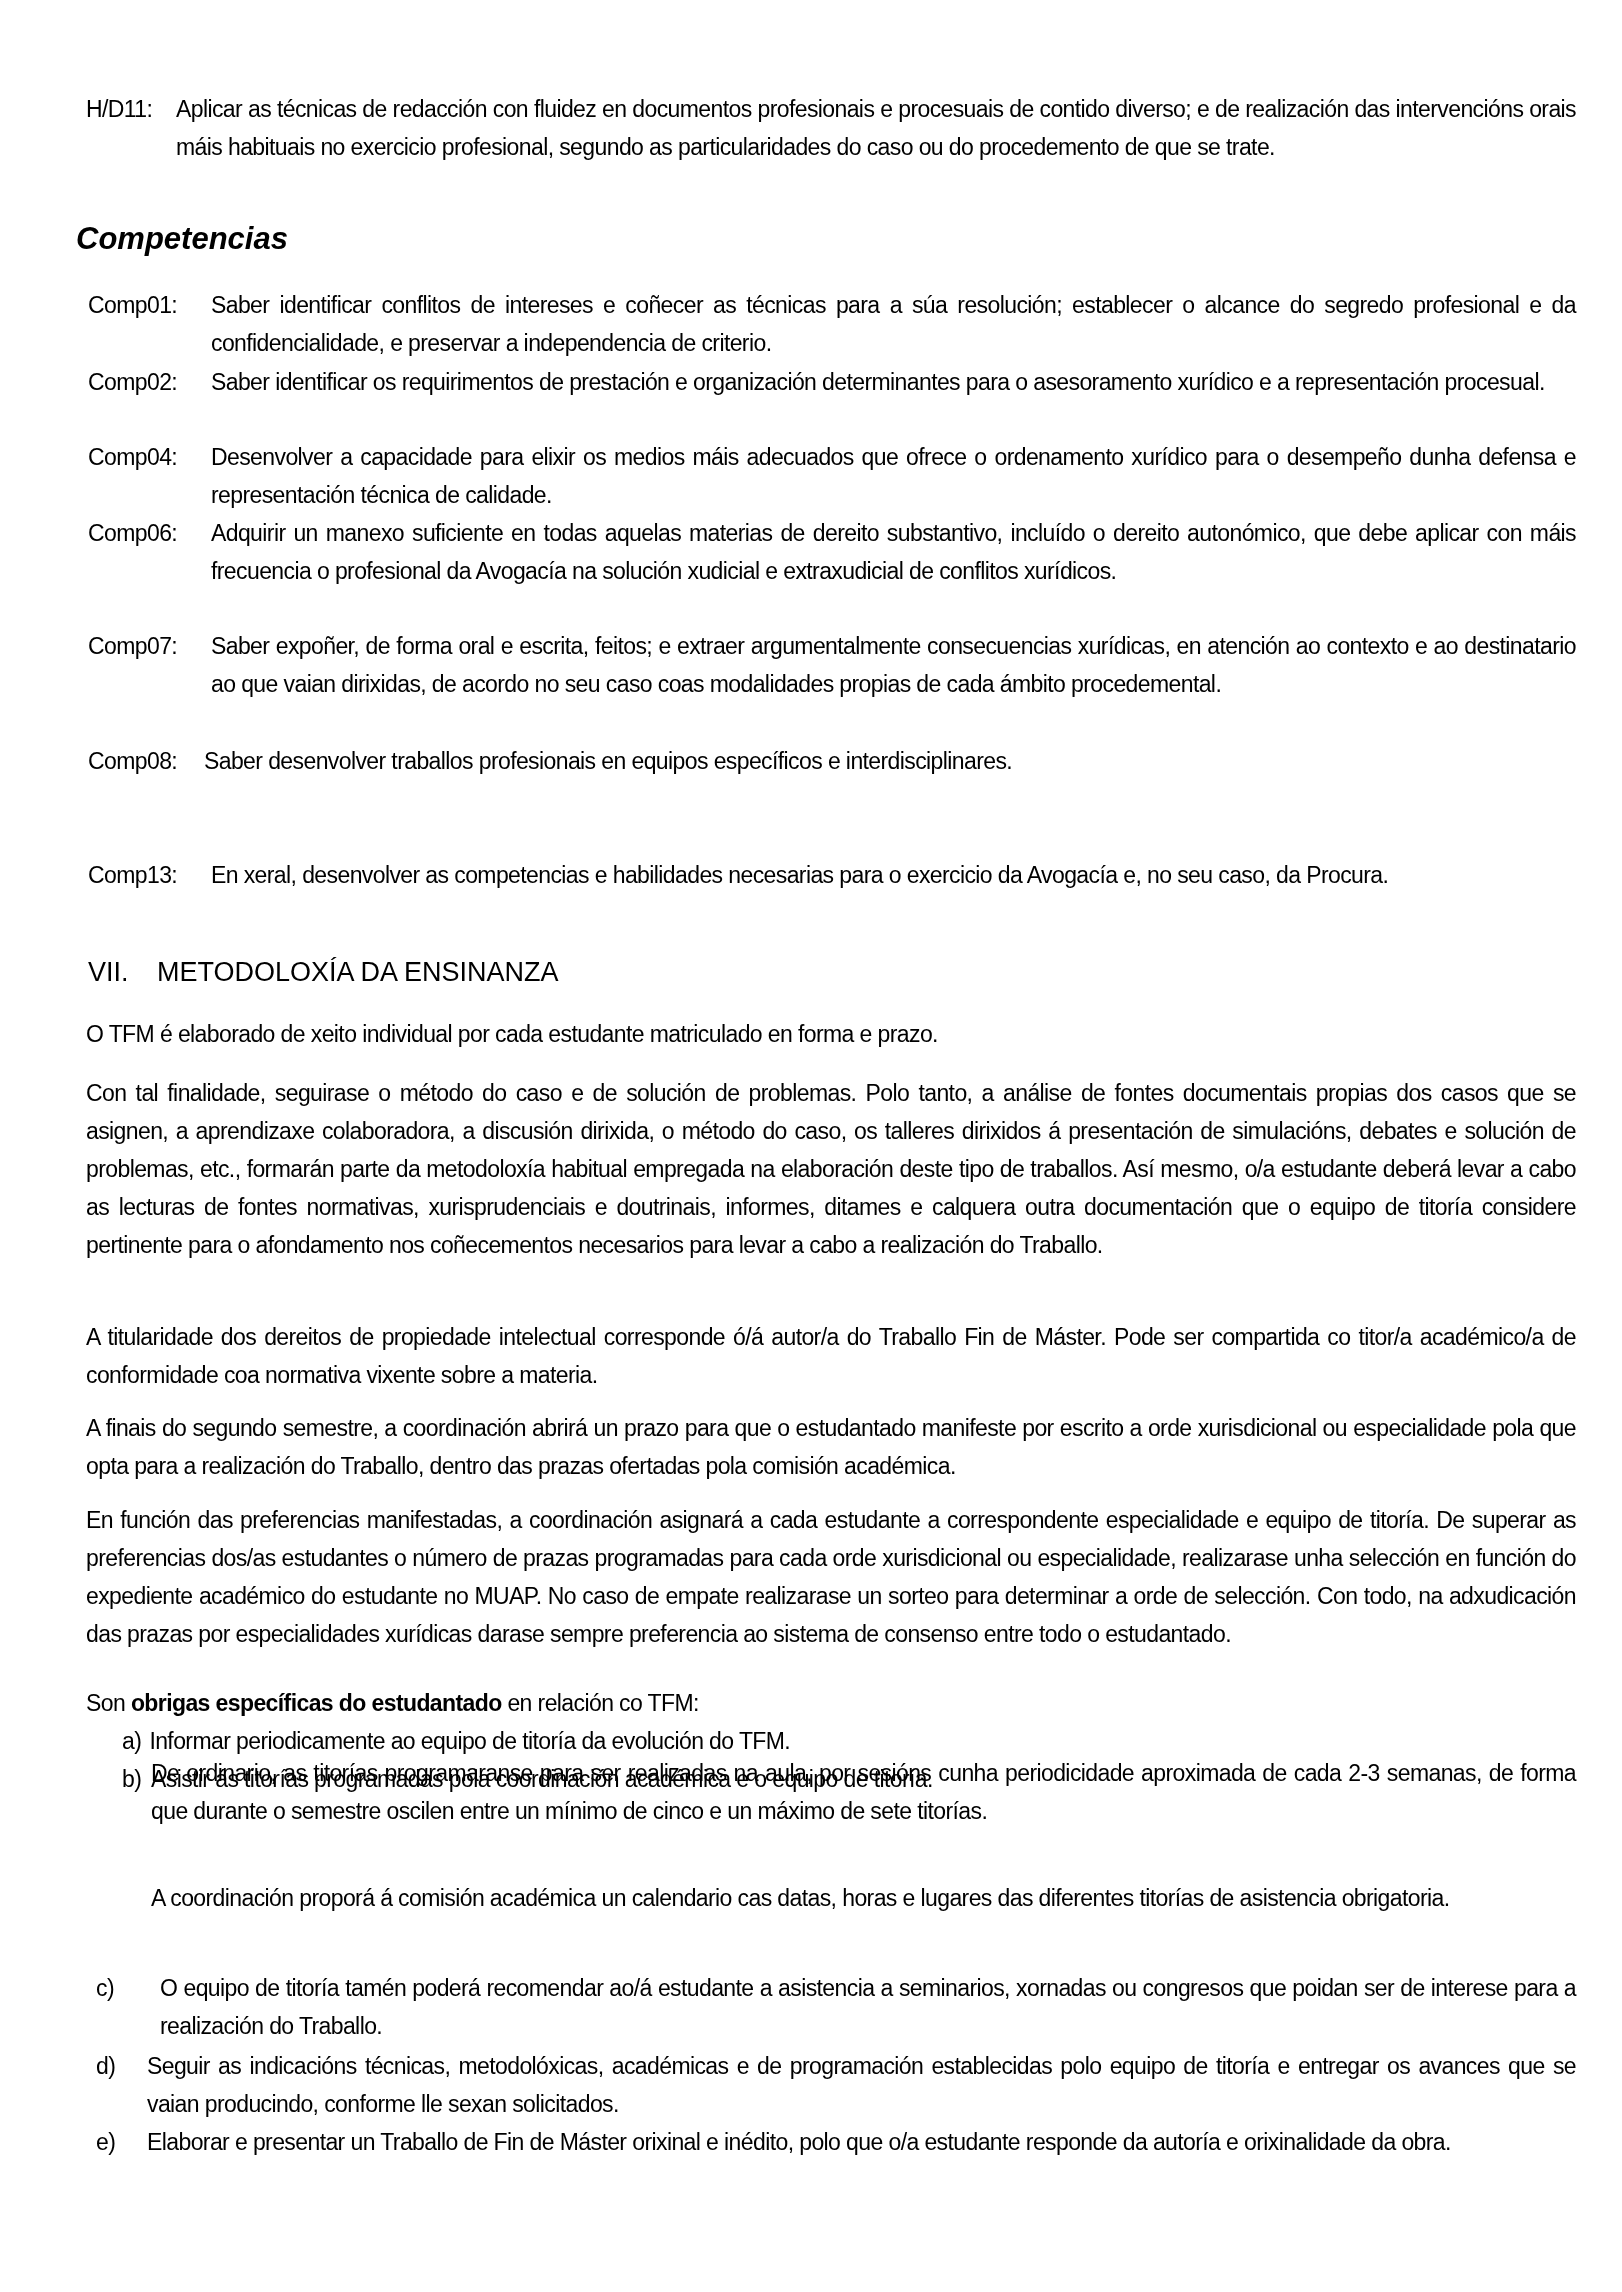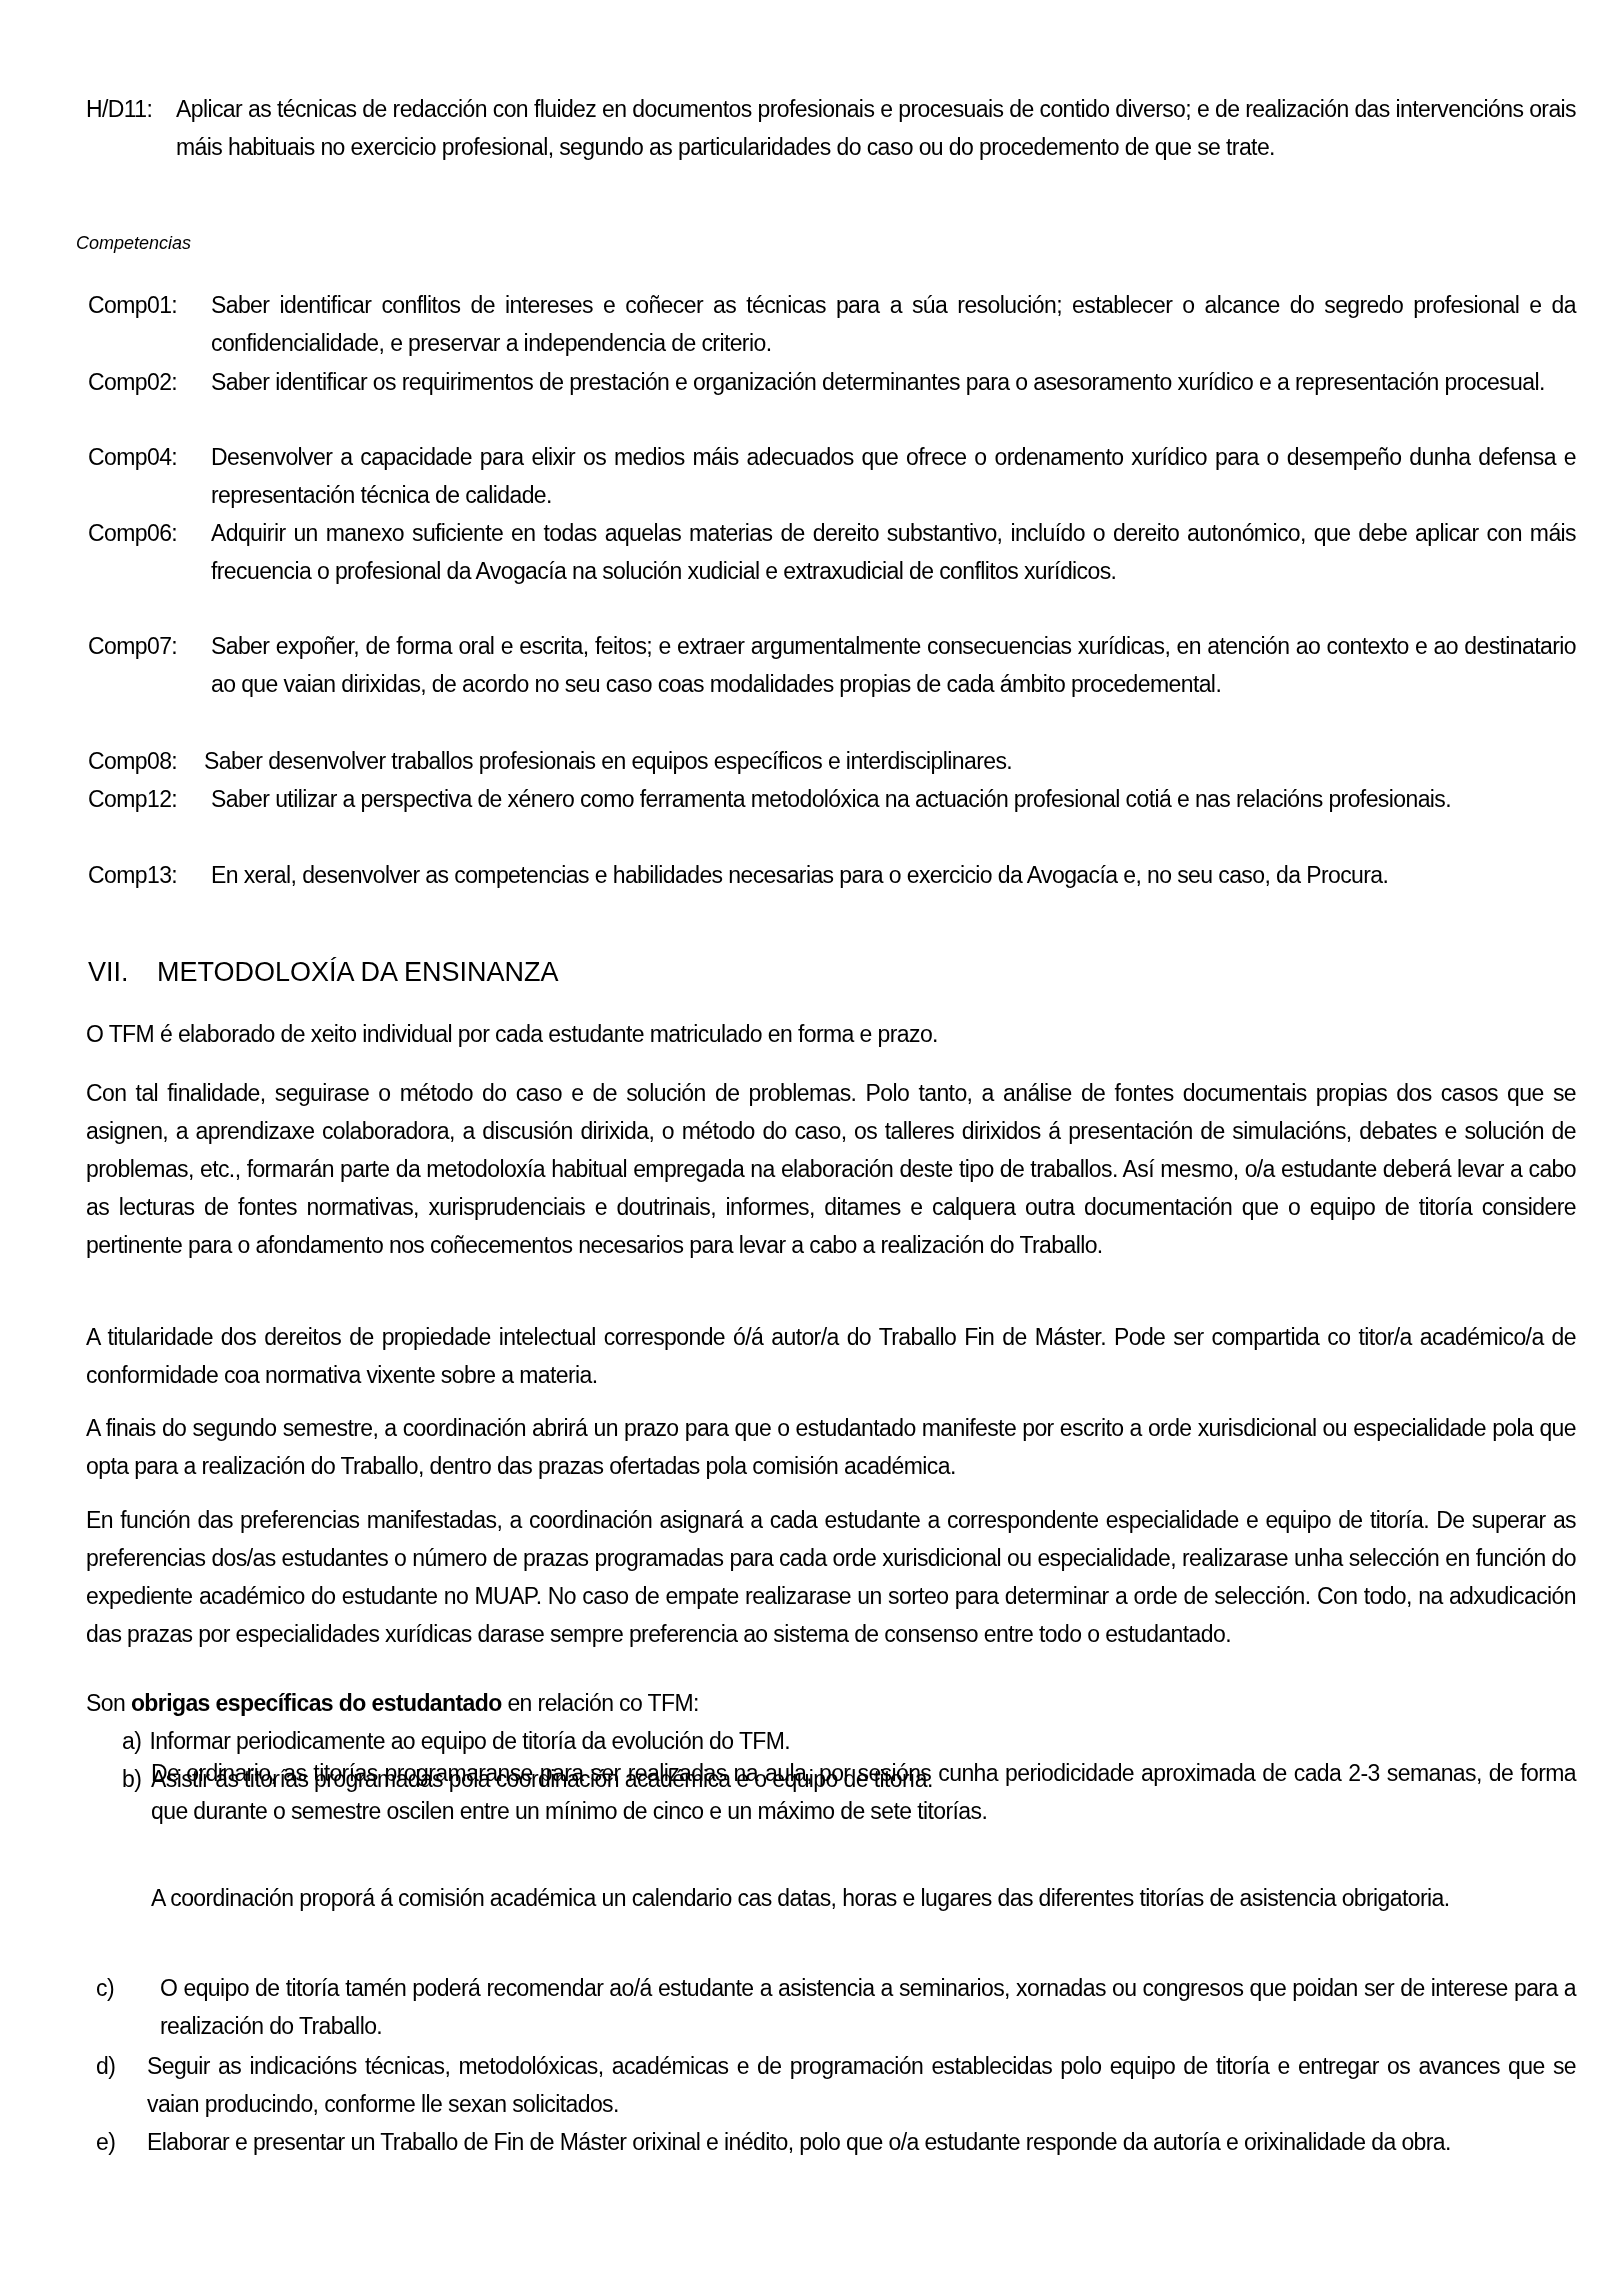--- a/index.html
+++ b/index.html
@@ -9,21 +9,21 @@
   }
   .page { position: absolute; left: 0; top: 0; width: 1622px; height: 2293px; }
   .txt {
     font-size: 23px; line-height: 38px; letter-spacing: -0.6px;
     text-align: justify; font-stretch: condensed;
   }
   .hang { position: absolute; }
   .hang .lbl { position: absolute; left: 0; top: 0; white-space: nowrap; }
   .hang .body { display: block; }
   .last-left { text-align-last: left; }
-  .heading-it { position: absolute; left: 76px; top: 233px; font-weight: normal; font-style: italic; font-size: 18px; }
+  .heading-it { position: absolute; left: 76px; top: 221px; font-weight: bold; font-style: italic; font-size: 31px; }
   .section-h { position: absolute; left: 88px; top: 957px; font-weight: normal; font-size: 27px; }
   .section-h .num { display: inline-block; width: 69px; }
   .para { position: absolute; left: 86px; width: 1490px; }
   b { font-weight: bold; }
 </style>
 </head>
 <body>
 
 <div class="page">
 
@@ -50,24 +50,20 @@
     <span class="lbl">Comp06:</span>
     <span class="body" style="margin-left:123px;">Adquirir un manexo suficiente en todas aquelas materias de dereito substantivo, incluído o dereito autonómico, que debe aplicar con máis frecuencia o profesional da Avogacía na solución xudicial e extraxudicial de conflitos xurídicos.</span>
   </div>
   <div class="hang txt last-left" style="left:88px; top:627px; width:1488px;">
     <span class="lbl">Comp07:</span>
     <span class="body" style="margin-left:123px;">Saber expoñer, de forma oral e escrita, feitos; e extraer argumentalmente consecuencias xurídicas, en atención ao contexto e ao destinatario ao que vaian dirixidas, de acordo no seu caso coas modalidades propias de cada ámbito procedemental.</span>
   </div>
   <div class="hang txt last-left" style="left:88px; top:742px; width:1488px;">
     <span class="lbl">Comp08:</span>
     <span class="body" style="margin-left:116px;">Saber desenvolver traballos profesionais en equipos específicos e interdisciplinares.</span>
-  </div>
-  <div class="hang txt last-left" style="left:88px; top:780px; width:1488px;">
-    <span class="lbl">Comp12:</span>
-    <span class="body" style="margin-left:123px;">Saber utilizar a perspectiva de xénero como ferramenta metodolóxica na actuación profesional cotiá e nas relacións profesionais.</span>
   </div>
   <div class="hang txt last-left" style="left:88px; top:856px; width:1488px;">
     <span class="lbl">Comp13:</span>
     <span class="body" style="margin-left:123px;">En xeral, desenvolver as competencias e habilidades necesarias para o exercicio da Avogacía e, no seu caso, da Procura.</span>
   </div>
 
   <div class="section-h">
     <span class="num">VII.</span><span>METODOLOXÍA DA ENSINANZA</span>
   </div>
 

